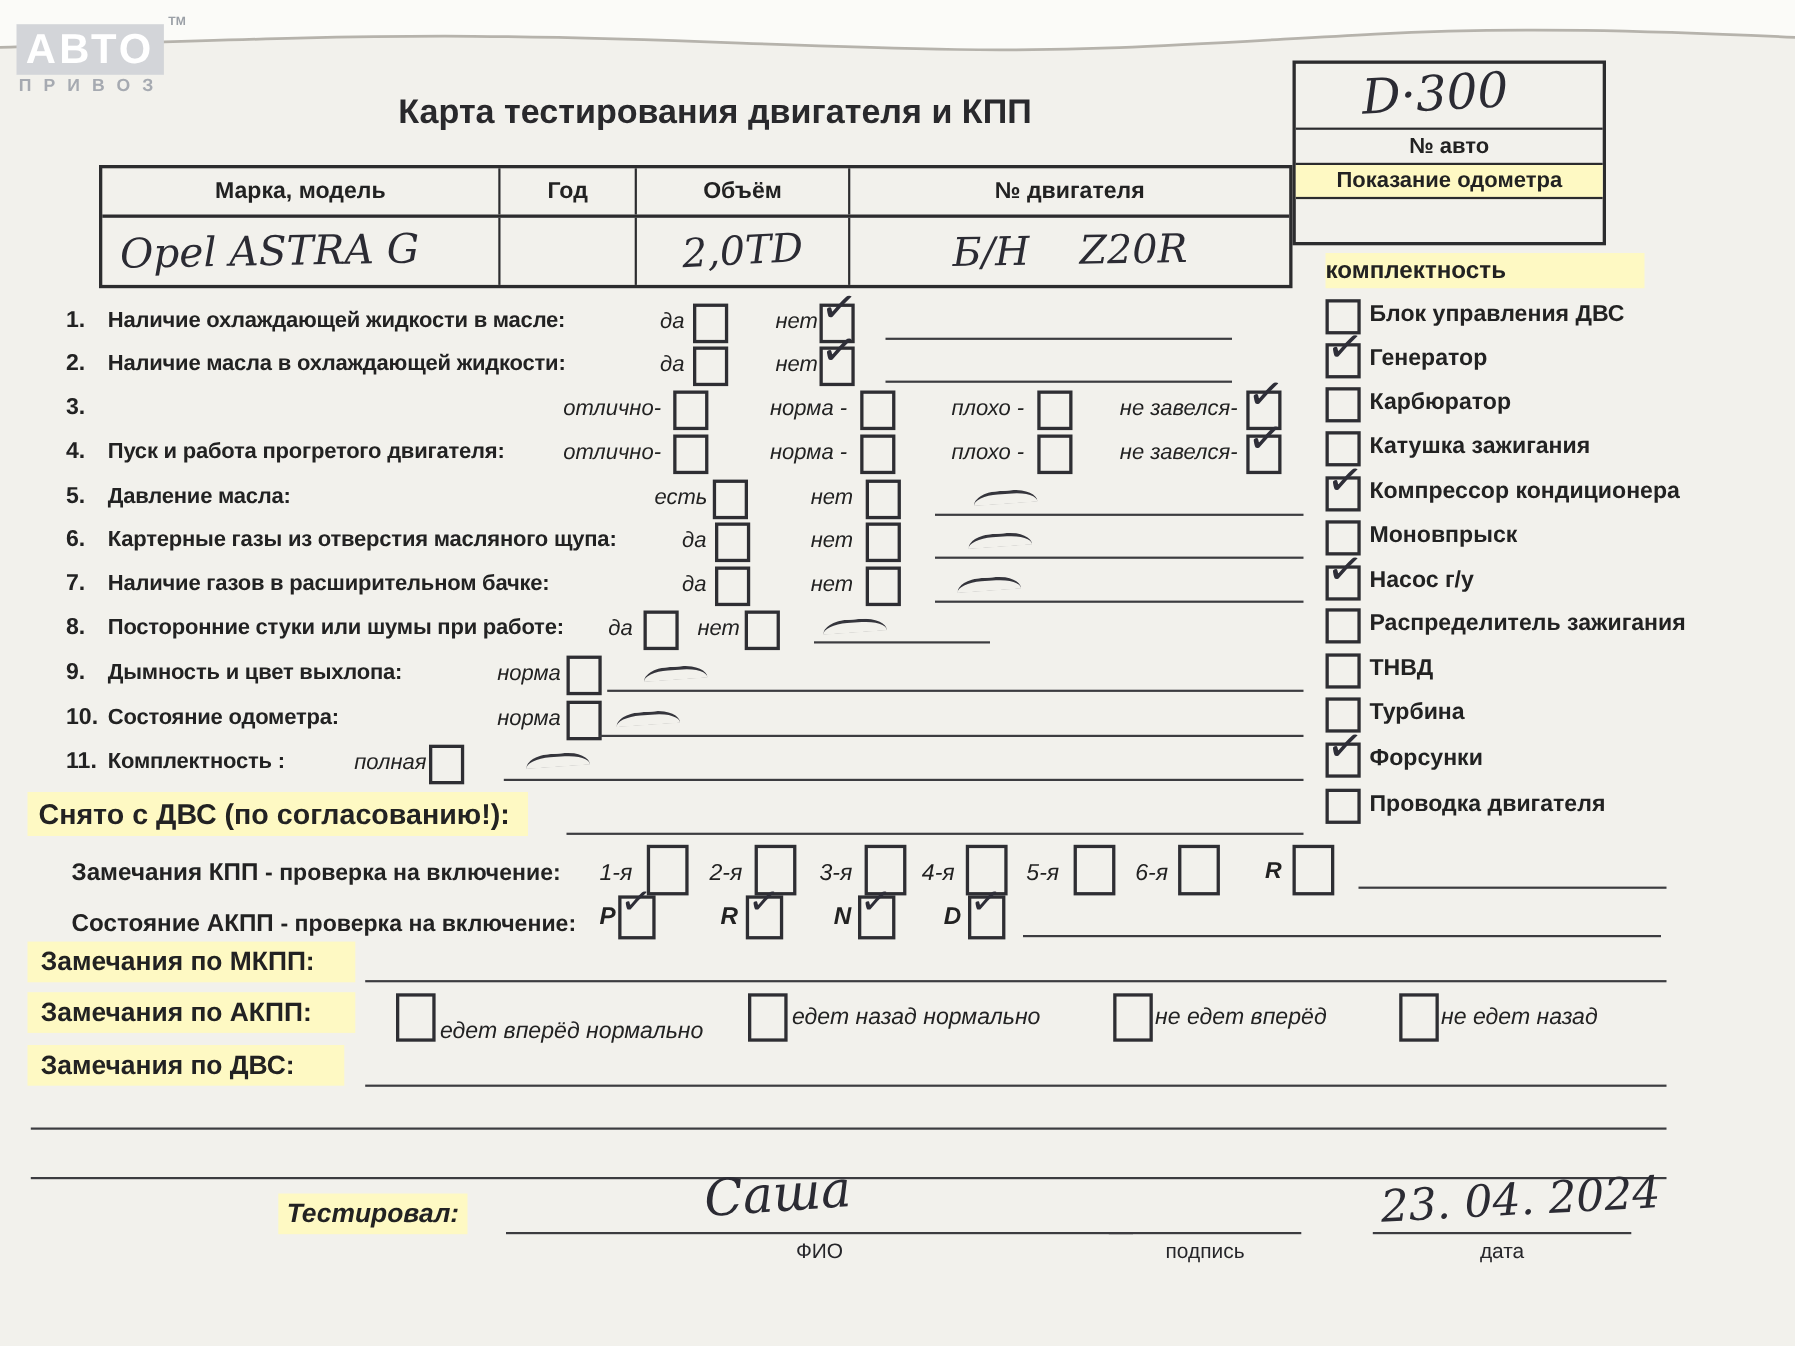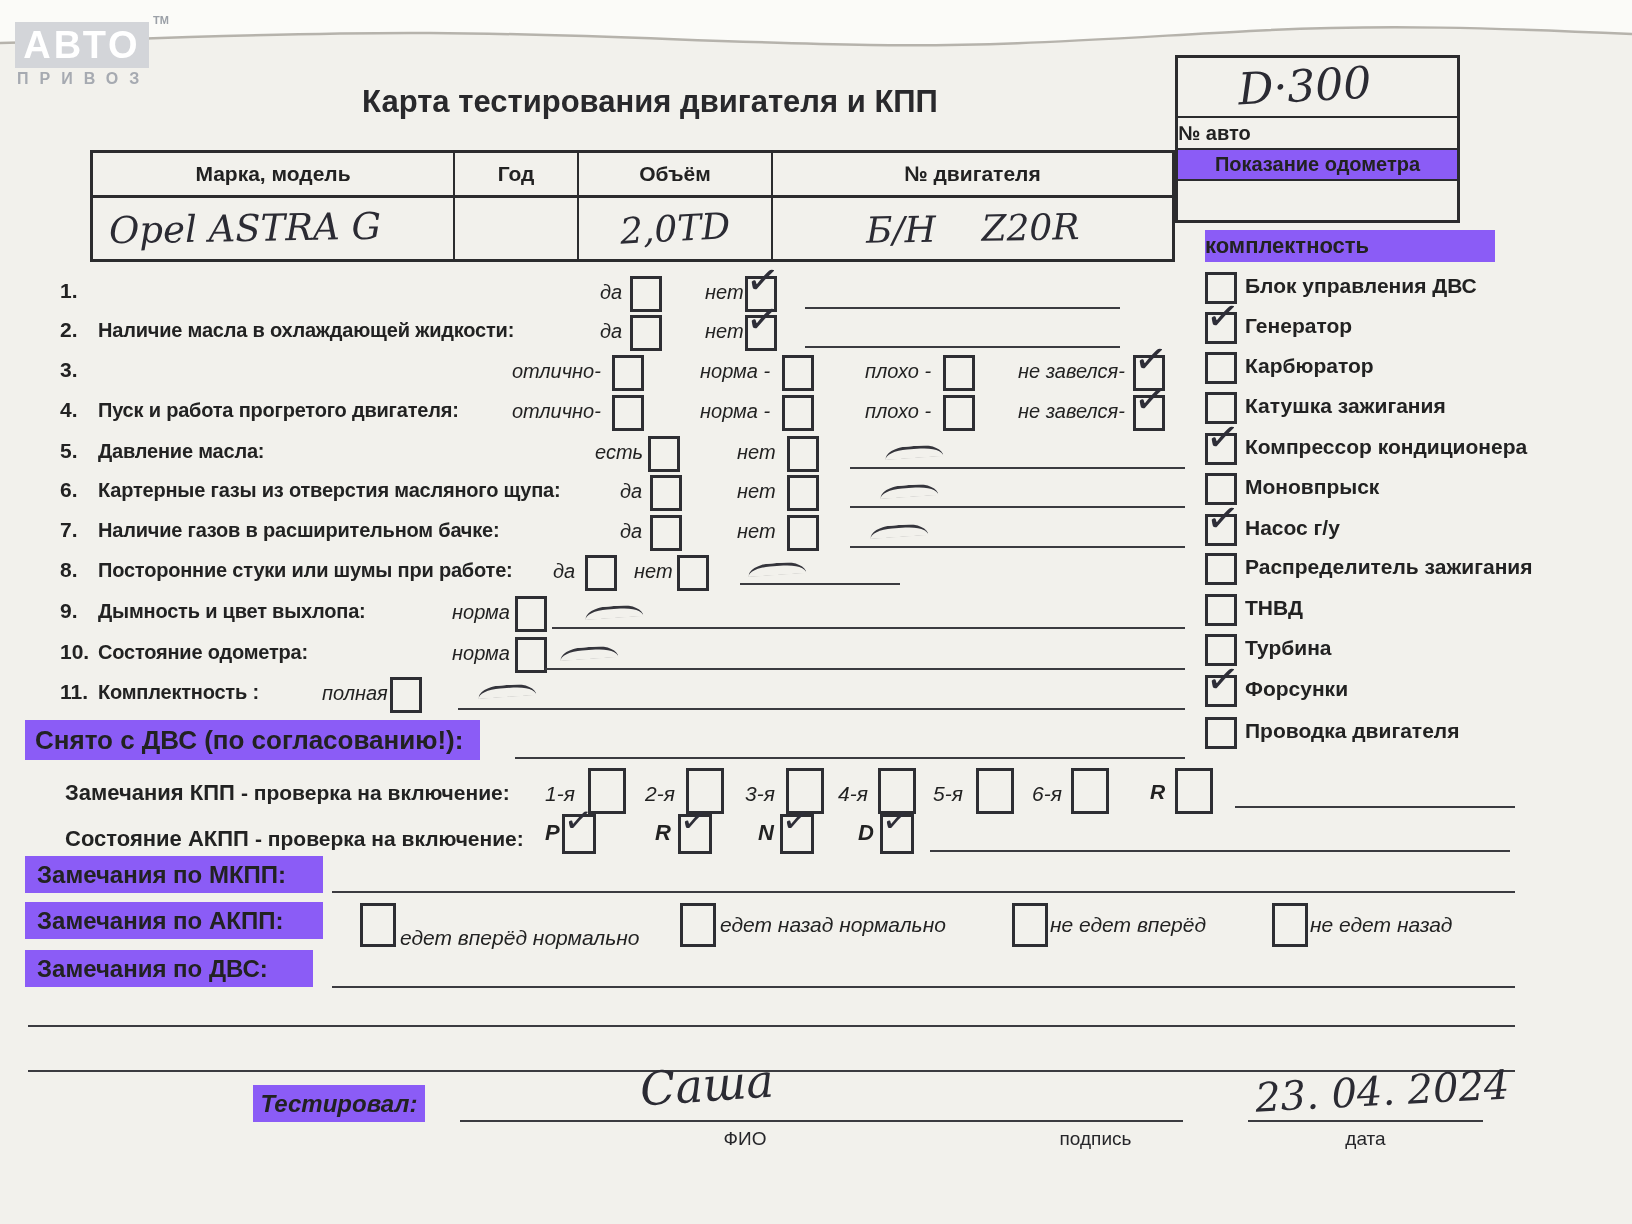--- a/index.html
+++ b/index.html
@@ -10,21 +10,21 @@
   .tear{position:absolute;left:0;top:0;z-index:1;}
   
   .logo-block{position:absolute;left:15px;top:22px;width:134px;height:46px;background:#d3d5d9;z-index:2;
               color:#ffffff;font-weight:bold;font-size:38px;line-height:46px;text-align:center;letter-spacing:3px;}
   .logo-tm{position:absolute;left:153px;top:14px;font-size:11px;color:#9ba0a7;font-weight:bold;z-index:2;}
   .logo-sub{position:absolute;left:17px;top:70px;width:200px;font-size:16px;font-weight:bold;color:#a6aab1;letter-spacing:11px;z-index:2;}
   
   .title{position:absolute;left:285px;top:84px;width:730px;margin:0;text-align:center;
          font-size:31px;font-weight:bold;color:#29292c;z-index:3;}
   
-  .hl{background:#8b5cf6;}
+  .hl{background:#fef9c3;}
   .ln{position:absolute;border-top:2.3px solid #3c3c40;height:0;}
   .cb{position:absolute;width:26px;height:30px;border:3px solid #2e2e33;}
   .cb .check{position:absolute;left:-2px;top:-19px;font:700 40px "DejaVu Sans",sans-serif;color:#2e2e38;
              transform:rotate(7deg);line-height:1;}
   .cb .check::after{content:"✓";}
   .hwdash{position:absolute;width:58px;height:9px;border-top:3px solid #35353c;
           border-radius:100% 100% 0 0 / 260% 260% 0 0;transform:rotate(-4deg);}
   .hw{font-family:"DejaVu Serif",serif;font-style:italic;color:#2b2b33;}
   
   .veh{position:absolute;left:90px;top:150px;width:1085px;height:112px;border:3px solid #2c2c2e;z-index:3;
@@ -34,21 +34,21 @@
   .veh-row.val{flex:1 1 auto;}
   .veh-cell{box-sizing:border-box;border-right:2.5px solid #2c2c2e;display:flex;align-items:center;justify-content:center;}
   .veh-cell:last-child{border-right:none;}
   .veh-cell.c1{width:362px;} .veh-cell.c2{width:124px;} .veh-cell.c3{width:194px;} .veh-cell.c4{flex:1;}
   .veh-row.hdr .veh-cell{font-weight:bold;font-size:21px;}
   
   .carbox{position:absolute;left:1175px;top:55px;width:285px;height:168px;border:3px solid #2c2c2e;
           box-sizing:border-box;z-index:3;display:flex;flex-direction:column;background:#f2f1ec;}
   .carbox .vrow{height:58px;border-bottom:2.5px solid #2c2c2e;position:relative;}
   .carbox .lrow{height:30px;border-bottom:2.5px solid #2c2c2e;font-weight:bold;font-size:20px;
-                line-height:30px;}
+                text-align:center;line-height:30px;}
   .carbox .yrow{height:29px;border-bottom:2.5px solid #2c2c2e;font-weight:bold;font-size:20px;
                 text-align:center;line-height:29px;}
   .carbox .erow2{flex:1;}
   
   .crow{position:absolute;left:0;width:1632px;height:36px;z-index:3;}
   .itm-num{position:absolute;left:60px;top:3px;font-weight:bold;font-size:21px;}
   .itm-label{position:absolute;left:98px;top:4px;font-weight:bold;font-size:20px;letter-spacing:-0.2px;}
   .opt{position:absolute;top:5px;font-style:italic;font-size:20px;color:#222;}
   
   .eq-hdr{position:absolute;left:1205px;top:230px;width:290px;height:32px;text-align:left;
@@ -111,20 +111,21 @@
           <span class="hw" style="font-size:36px;transform:rotate(-3deg);">2,0TD</span>
         </div>
       <div class="veh-cell c4">
           <span class="hw" style="font-size:36px;word-spacing:34px;transform:rotate(-1deg);">Б/Н Z20R</span>
         </div>
     </div>
   </div>
 
   <div class="crow" style="top:276px;">
     <span class="itm-num">1.</span>
+    <span class="itm-label">Наличие охлаждающей жидкости в масле:</span>
     <span class="opt" style="left:600px;">да</span>
     <span class="cb" style="left:630px;"></span>
     <span class="opt" style="left:705px;">нет</span>
     <span class="cb" style="left:745px;">
         <span class="check"></span>
       </span>
     <span class="ln" style="left:805px;width:315px;top:31px;"></span>
   </div>
 
   <div class="crow" style="top:315px;">

